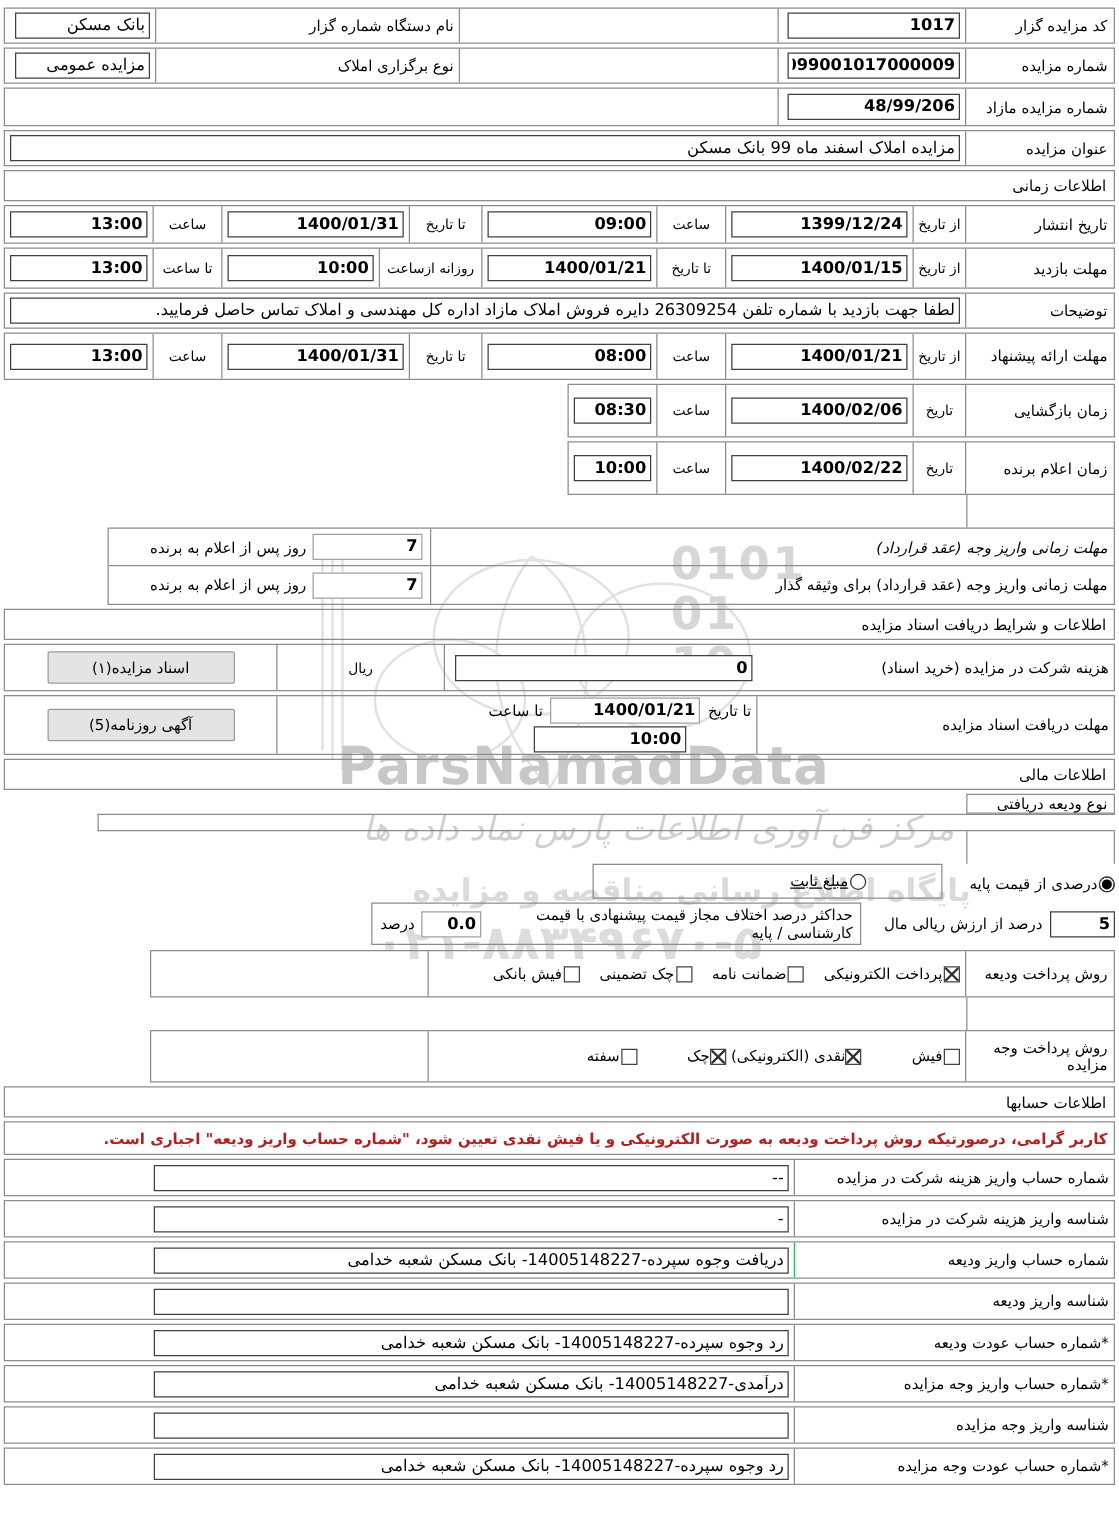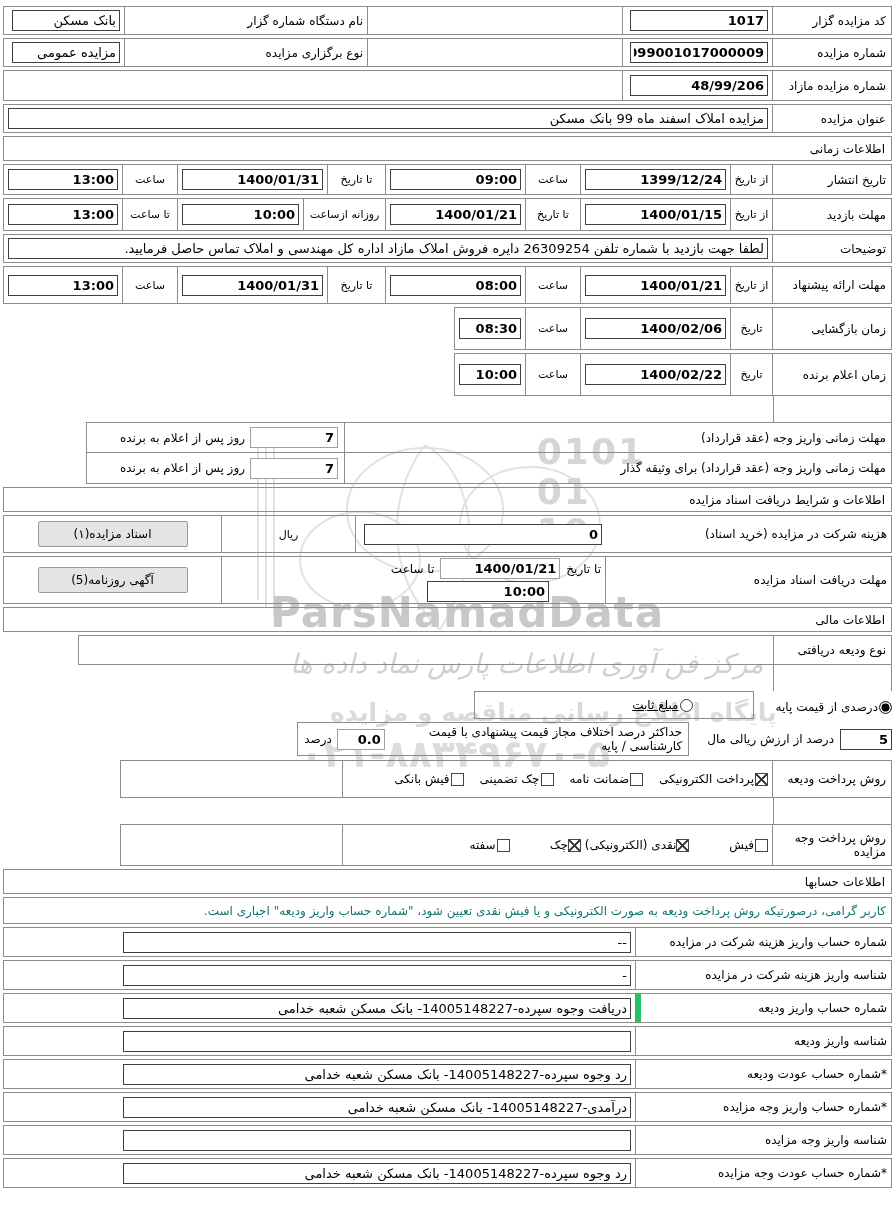--- a/index.html
+++ b/index.html
@@ -42,21 +42,21 @@
   }
   .cb { width:13px; height:13px; border:1px solid #444; background:#fff; display:inline-block; flex:0 0 auto; }
   .cb[data-checked="true"] {
     background-image:
       linear-gradient(45deg, transparent 42%, #333 46%, #333 54%, transparent 58%),
       linear-gradient(-45deg, transparent 42%, #333 46%, #333 54%, transparent 58%);
   }
   .radio { width:13px; height:13px; border:1px solid #333; border-radius:50%; background:#fff; display:inline-block; flex:0 0 auto; position:relative; }
   .radio[data-checked="true"] { background:#000; box-shadow:inset 0 0 0 1.5px #fff; }
   .pair { display:flex; align-items:center; gap:1px; }
-  .notice { color:#0f766e; }
+  .notice { color:#b91c1c;font-weight:bold; }
   .stack { display:flex; flex-direction:column; justify-content:center; gap:2px; width:100%; }
   .hline { border-bottom:1px solid #8c8c8c; }
 </style>
 </head>
 <body>
 
 <div class="wm">
   <svg width="420" height="210" viewBox="0 0 420 210">
     <g fill="none" stroke="#e2e2e2" stroke-width="2">
       <line x1="18" y1="0" x2="18" y2="170"></line>
@@ -97,21 +97,21 @@
       </div>
   </div>
 
   <div class="row" style="height:29px;">
     <div class="lbl">شماره مزایده</div>
     <div class="cell" style="width:150px;">
         <input class="inp num" style="width: 138px;" value="2099001017000009">
       </div>
     <div class="cell fill"></div>
     <div class="cell" style="width:243px; justify-content:flex-start;">
-        <span>نوع برگزاری مزایده</span>
+        <span>نوع برگزاری املاک</span>
       </div>
     <div class="cell last" style="width:120px;">
         <input class="inp" style="width: 108px;" value="مزایده عمومی">
       </div>
   </div>
 
   <div class="row" style="height:31px;">
     <div class="lbl">شماره مزایده مازاد</div>
     <div class="cell" style="width:150px;">
         <input class="inp num" style="width: 138px;" value="48/99/206">
@@ -226,21 +226,21 @@
   </div>
 
   <div class="row noborder" style="height:24px; margin-bottom:0;">
     <div style="width:119px; border-right:1px solid #8c8c8c; border-left:1px solid #8c8c8c;"></div>
     <div class="fill"></div>
   </div>
 
   <div class="row noborder" style="margin-bottom:3px;">
     <div style="width:806px; border:1px solid #8c8c8c;">
       <div style="display:flex; height:30px;" class="hline">
-        <div style="flex:1 1 auto; display:flex; align-items:center; padding:0 5px;">مهلت زمانی واریز وجه (عقد قرارداد)</div>
+        <div style="flex:1 1 auto; display:flex; align-items:center; padding:0 5px;font-style:italic;">مهلت زمانی واریز وجه (عقد قرارداد)</div>
         <div style="width:258px; flex:0 0 auto; border-left:none; border-right:1px solid #8c8c8c; display:flex; align-items:center; gap:5px; padding:0 6px;">
           <input class="inp num lite" style="width: 88px;" value="7">
           <span>روز پس از اعلام به برنده</span>
         </div>
       </div>
       <div style="display:flex; height:30px;">
         <div style="flex:1 1 auto; display:flex; align-items:center; padding:0 5px;">مهلت زمانی واریز وجه (عقد قرارداد) برای وثیقه گذار</div>
         <div style="width:258px; flex:0 0 auto; border-right:1px solid #8c8c8c; display:flex; align-items:center; gap:5px; padding:0 6px;">
           <input class="inp num lite" style="width: 88px;" value="7">
           <span>روز پس از اعلام به برنده</span>
@@ -277,21 +277,21 @@
         </div>
       </div>
     </div>
     <div class="cell fill last" style="justify-content:center;">
       <button class="btn">آگهی روزنامه(5)</button>
     </div>
   </div>
 
   <div class="sect"><span>اطلاعات مالی</span></div>
 
-  <div class="row noborder" style="height:30px; margin-bottom:0;">
+  <div class="row noborder" style="height:30px; margin-bottom:0;flex-direction:column;">
     <div style="width:119px; border:1px solid #8c8c8c; display:flex; align-items:center; padding:0 5px;">نوع ودیعه دریافتی</div>
     <div style="flex:1 1 auto; border:1px solid #8c8c8c; border-right:none; margin-left:75px;"></div>
   </div>
 
   <div class="row noborder" style="height:24px; margin-bottom:0;">
     <div style="width:119px; border-right:1px solid #8c8c8c; border-left:1px solid #8c8c8c;"></div>
     <div class="fill"></div>
   </div>
 
   <div class="row noborder" style="height:28px; margin-bottom:3px;">
@@ -389,21 +389,21 @@
         <input class="inp" style="width: 508px;" value="--">
       </div>
   </div>
   <div class="row" style="height:30px;">
     <div class="cell" style="width:256px; border-left:1px solid #8c8c8c; justify-content:flex-start;">شناسه واریز هزینه شرکت در مزایده</div>
     <div class="cell fill last">
         <input class="inp" style="width: 508px;" value="-">
       </div>
   </div>
   <div class="row" style="height:30px;">
-    <div class="cell" style="width:256px; border-left:6px solid #22c55e; justify-content:flex-start;">شماره حساب واریز ودیعه</div>
+    <div class="cell" style="width:256px; border-left:1px solid #22c55e; justify-content:flex-start;">شماره حساب واریز ودیعه</div>
     <div class="cell fill last">
         <input class="inp" style="width: 508px;" value="دریافت وجوه سپرده-14005148227- بانک مسکن شعبه خدامی">
       </div>
   </div>
   <div class="row" style="height:30px;">
     <div class="cell" style="width:256px; border-left:1px solid #8c8c8c; justify-content:flex-start;">شناسه واریز ودیعه</div>
     <div class="cell fill last">
         <input class="inp" style="width: 508px;" value="">
       </div>
   </div>

